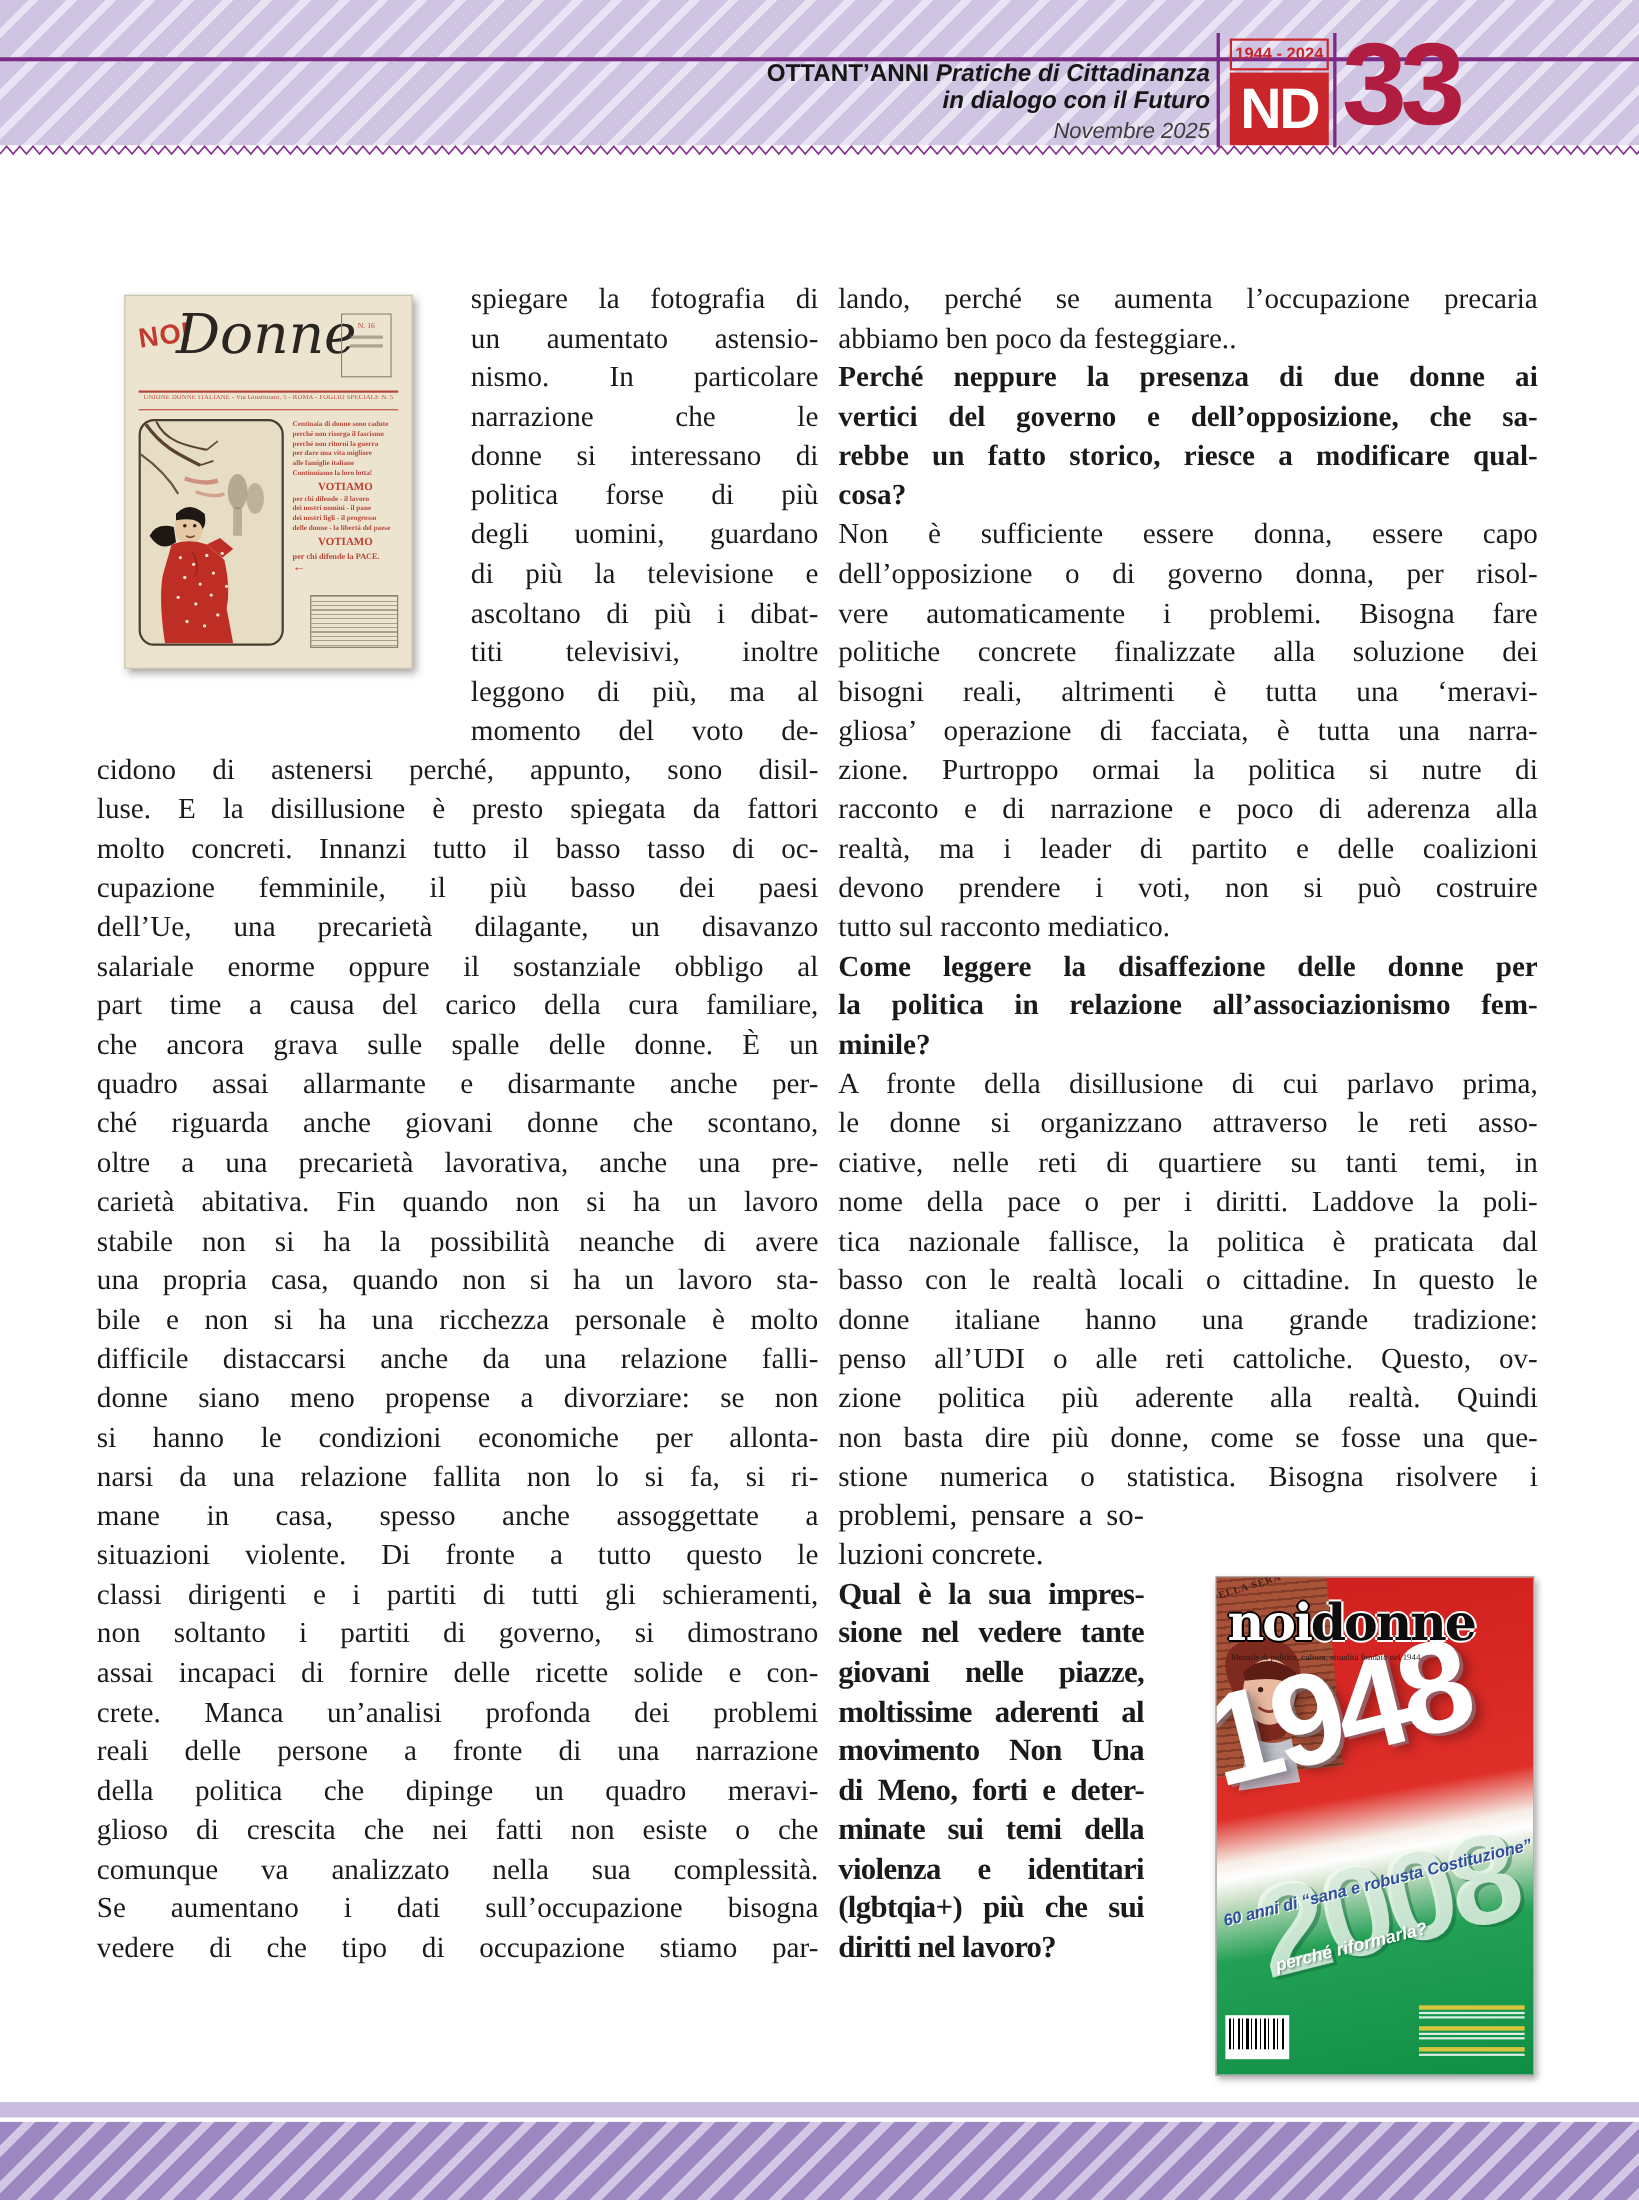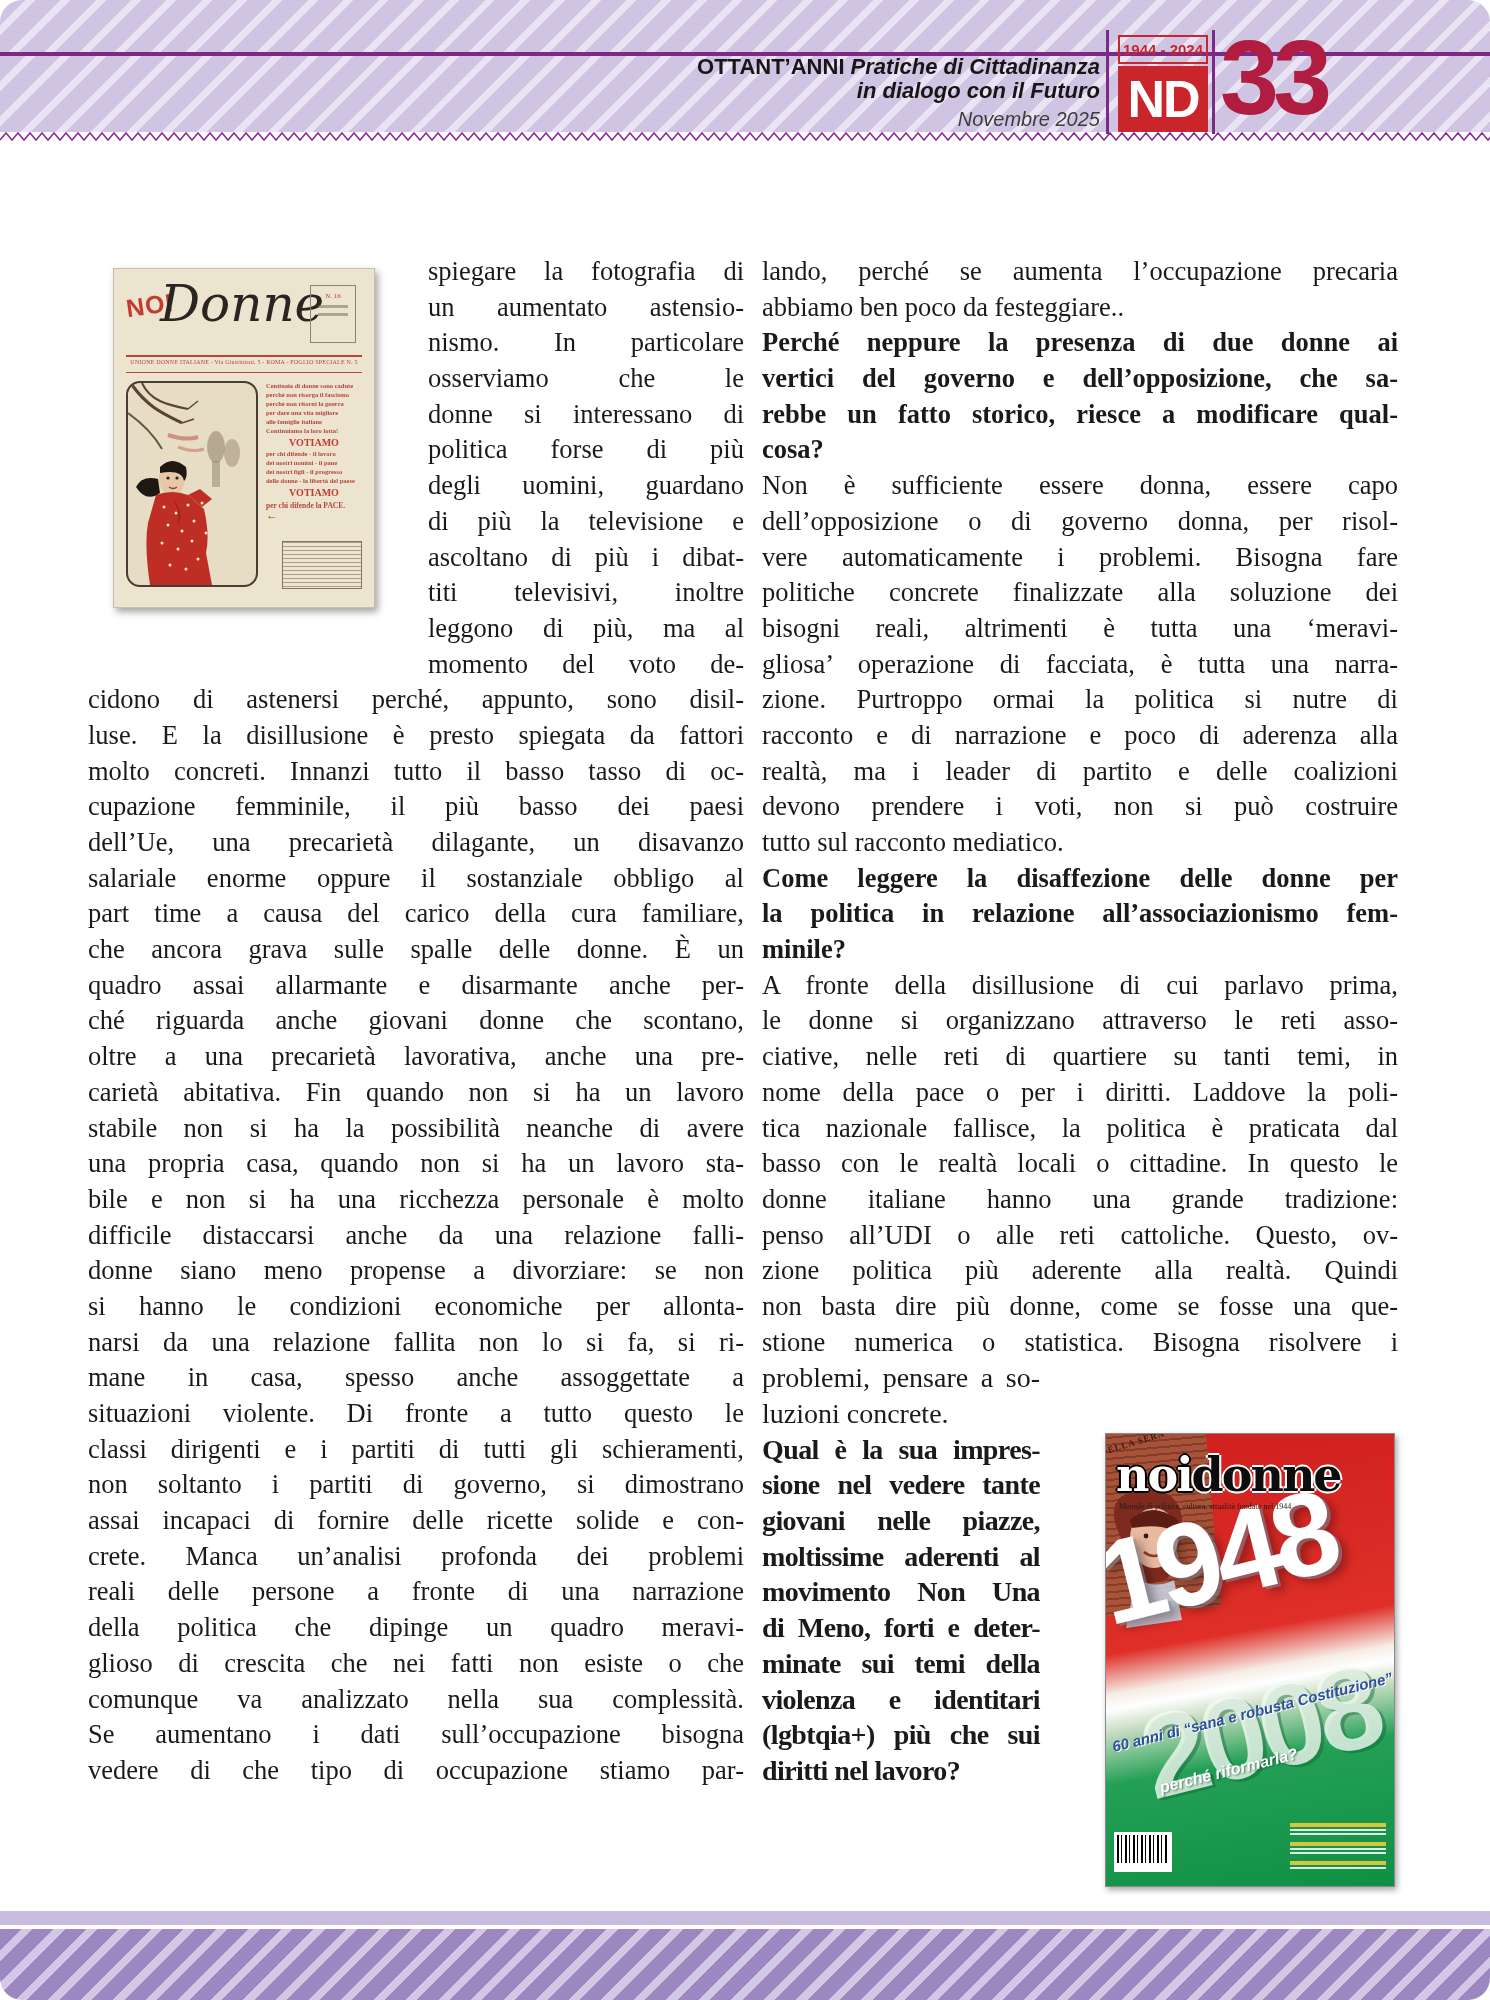--- a/index.html
+++ b/index.html
@@ -1,17 +1,17 @@
 <!DOCTYPE html>
 <html><head>
 <meta charset="utf-8">
 <style>
   html,body{margin:0;padding:0;background:#fff;}
   .page{position:relative;width:1490px;height:2000px;background:#fff;overflow:hidden;
-        font-family:"Liberation Serif",serif;color:#1a1a1a;border-radius:22px;}
+        font-family:"Liberation Serif",serif;color:#1a1a1a;}
 
   
   .band{position:absolute;left:0;width:1490px;
         background:repeating-linear-gradient(135deg,#cfc5e3 0 18px,#e9e4f3 18px 25px);}
   .band1{top:0;height:52px;}
   .band2{top:56px;height:76px;}
   .hdr-divider{position:absolute;left:0;top:52px;width:1490px;height:4px;background:#7b2a85;}
   .zigzag{position:absolute;left:0;top:131px;}
   .foot-solid{position:absolute;left:0;top:1911px;width:1490px;height:14px;background:#c9bddf;}
   .foot-stripes{position:absolute;left:0;top:1929px;width:1490px;height:71px;
@@ -206,21 +206,21 @@
       <div class="oc-pace">per chi difende la PACE.</div>
       <div class="oc-arrow">←</div>
     </div>
     <div class="oc-minibox"></div>
   </div>
 
   <div class="col col1">
       <div class="line ind">spiegare la fotografia di</div>
       <div class="line ind">un aumentato astensio-</div>
       <div class="line ind">nismo. In particolare</div>
-      <div class="line ind">osserviamo che le</div>
+      <div class="line ind">narrazione che le</div>
       <div class="line ind">donne si interessano di</div>
       <div class="line ind">politica forse di più</div>
       <div class="line ind">degli uomini, guardano</div>
       <div class="line ind">di più la televisione e</div>
       <div class="line ind">ascoltano di più i dibat-</div>
       <div class="line ind">titi televisivi, inoltre</div>
       <div class="line ind">leggono di più, ma al</div>
       <div class="line ind">momento del voto de-</div>
       <div class="line">cidono di astenersi perché, appunto, sono disil-</div>
       <div class="line">luse. E la disillusione è presto spiegata da fattori</div>

